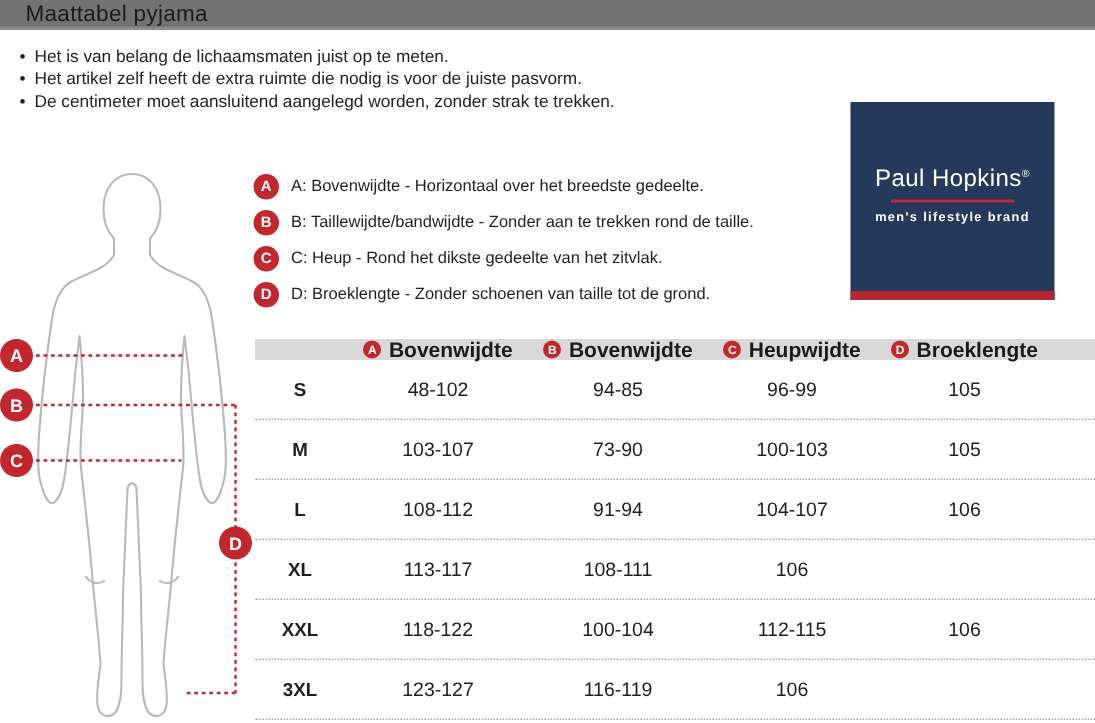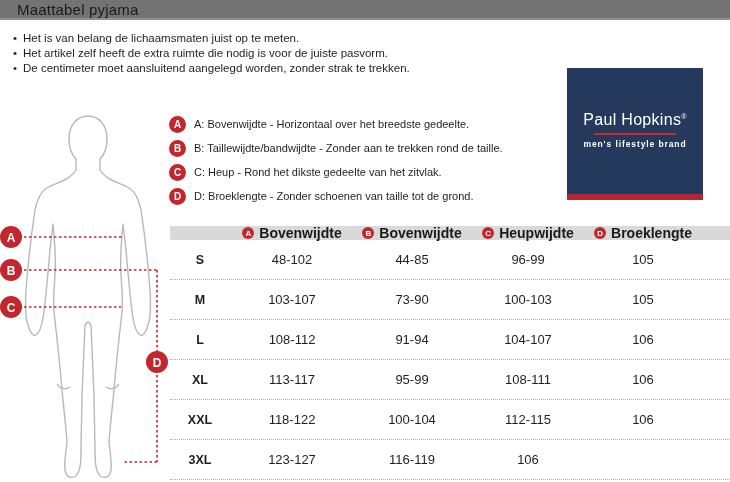--- a/index.html
+++ b/index.html
@@ -160,42 +160,41 @@
       </div>
       <div class="thcell">
         <span class="th-badge">D</span>
         <span class="th-label">Broeklengte</span>
       </div>
     </div>
 
     <div class="trow">
       <div class="cell size">S</div>
       <div class="cell">48-102</div>
-      <div class="cell">44-85</div>
+      <div class="cell">94-85</div>
       <div class="cell">96-99</div>
       <div class="cell">105</div>
     </div>
     <div class="trow">
       <div class="cell size">M</div>
       <div class="cell">103-107</div>
       <div class="cell">73-90</div>
       <div class="cell">100-103</div>
       <div class="cell">105</div>
     </div>
     <div class="trow">
       <div class="cell size">L</div>
       <div class="cell">108-112</div>
       <div class="cell">91-94</div>
       <div class="cell">104-107</div>
       <div class="cell">106</div>
     </div>
     <div class="trow">
       <div class="cell size">XL</div>
       <div class="cell">113-117</div>
-      <div class="cell">95-99</div>
       <div class="cell">108-111</div>
       <div class="cell">106</div>
     </div>
     <div class="trow">
       <div class="cell size">XXL</div>
       <div class="cell">118-122</div>
       <div class="cell">100-104</div>
       <div class="cell">112-115</div>
       <div class="cell">106</div>
     </div>

